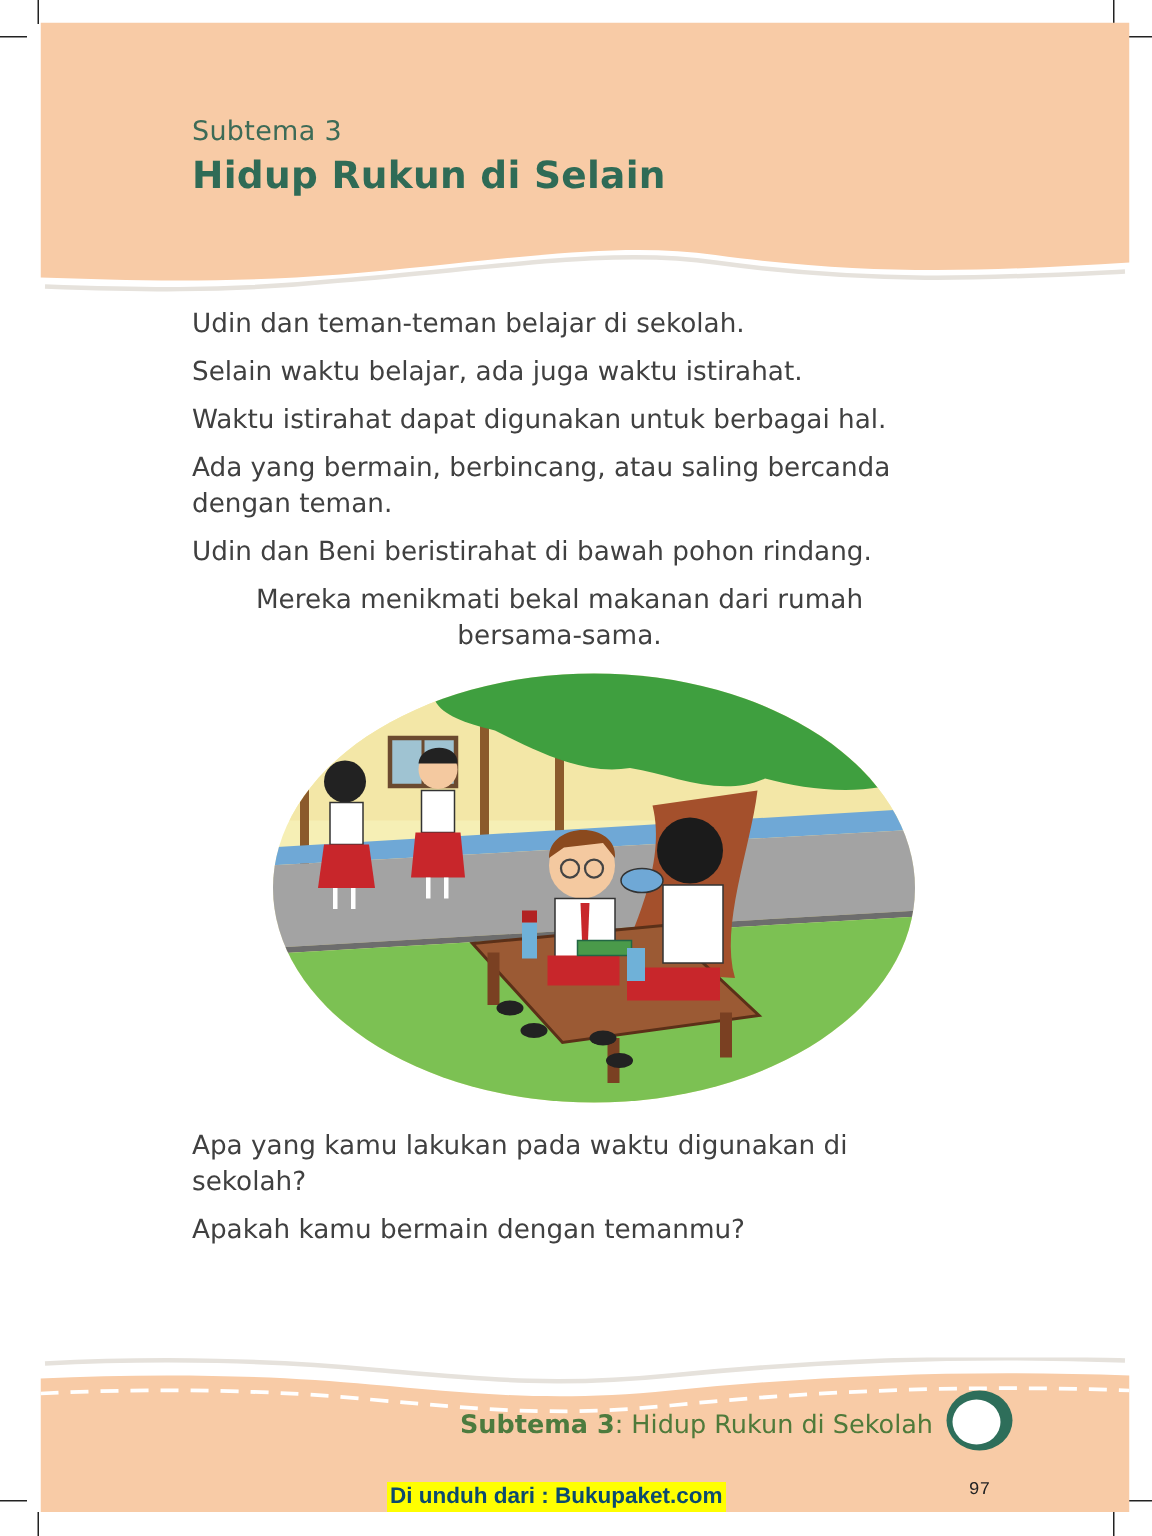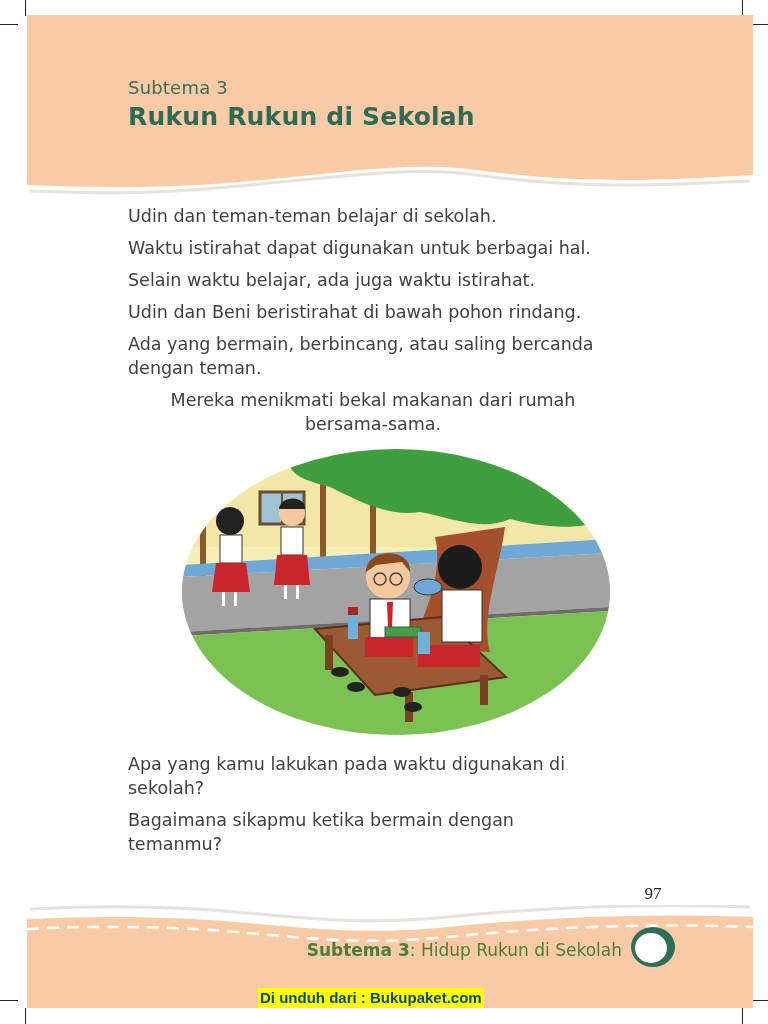--- a/index.html
+++ b/index.html
@@ -37,23 +37,23 @@
   .footer-band svg { position: absolute; left: 0; top: 0; }
   .footer-caption {
     position: absolute; right: 146px; top: 940px;
     font-size: 17px; color: #4f7a3a; white-space: nowrap;
   }
   .footer-caption b { color: #4d7b3e; }
   .page-num-badge {
     position: absolute; left: 628px; top: 925px; width: 50px; height: 44px;
   }
   .page-num {
-    position: absolute; left: 628px; top: 872px; width: 50px; height: 44px;
+    position: absolute; left: 628px; top: 971px; width: 50px; height: 44px;
     display: flex; align-items: center; justify-content: center;
-    font-size: 17px; color: #222; font-family: Liberation Serif, serif;
+    font-size: 12px; color: #222; font-family: Liberation Mono, monospace;
   }
   .watermark {
     position: absolute; left: 258px; top: 988px; height: 20px;
     background: #ffff00; padding: 0 2px;
     font-family: "Liberation Sans", sans-serif; font-weight: bold;
     font-size: 15px; line-height: 20px; color: #0c4a6e;
   }
 </style>
 </head>
 <body>
@@ -67,28 +67,28 @@
 <div class="crop" style="left:750px;top:1000px;width:18px;height:1px;"></div>
 <div class="crop" style="left:742px;top:1008px;width:1px;height:16px;"></div>
 
 <div class="header-band">
   <svg width="726" height="180" viewBox="0 0 726 180">
     <path d="M0 0 H726 V160 C640 165 560 170 450 155 C380 145 300 160 200 168 C120 174 60 172 0 170 Z" fill="#f8cba6"></path>
     <path d="M3 176 C60 178 120 180 200 172 C300 164 380 150 450 160 C560 175 640 170 723 166" stroke="#e6e2dc" stroke-width="3" fill="none"></path>
   </svg>
 </div>
 <div class="subtema-label">Subtema 3</div>
-<div class="page-title">Rukun Rukun di Sekolah</div>
+<div class="page-title">Hidup Rukun di Selain</div>
 
 <div class="body-text" style="top:204px;">
   <p>Udin dan teman-teman belajar di sekolah.</p>
+  <p>Selain waktu belajar, ada juga waktu istirahat.</p>
   <p>Waktu istirahat dapat digunakan untuk berbagai hal.</p>
-  <p>Selain waktu belajar, ada juga waktu istirahat.</p>
+  <p style="width:470px;">Ada yang bermain, berbincang, atau saling bercanda dengan teman.</p>
   <p>Udin dan Beni beristirahat di bawah pohon rindang.</p>
-  <p style="width:470px;">Ada yang bermain, berbincang, atau saling bercanda dengan teman.</p>
   <p style="width:490px;text-align:center;">Mereka menikmati bekal makanan dari rumah bersama-sama.</p>
 </div>
 
 <div class="illustration">
   <svg width="432" height="290" viewBox="0 0 432 290">
     <defs>
       <clipPath id="oval">
           <ellipse cx="216" cy="145" rx="214" ry="143"></ellipse>
         </clipPath>
     </defs>
@@ -151,21 +151,21 @@
       <ellipse cx="160" cy="225" rx="9" ry="5" fill="#222"></ellipse>
       <ellipse cx="176" cy="240" rx="9" ry="5" fill="#222"></ellipse>
       <ellipse cx="222" cy="245" rx="9" ry="5" fill="#222"></ellipse>
       <ellipse cx="233" cy="260" rx="9" ry="5" fill="#222"></ellipse>
     </g>
   </svg>
 </div>
 
 <div class="body-text" style="top:752px;">
   <p style="width:500px;">Apa yang kamu lakukan pada waktu digunakan di sekolah?</p>
-  <p style="width:460px;">Bagaimana sikapmu ketika bermain dengan temanmu?</p>
+  <p>Apakah kamu bermain dengan temanmu?</p>
 </div>
 
 <div class="footer-band">
   <svg width="726" height="103" viewBox="0 0 726 103">
     <path d="M0 14 C80 10 160 12 220 18 C290 24 340 30 420 22 C520 12 620 8 726 12 V103 H0 Z" fill="#f8cba6"></path>
     <path d="M3 4 C80 0 160 2 220 8 C290 14 340 20 420 12 C520 2 620 -2 723 2" stroke="#e6e2dc" stroke-width="3" fill="none"></path>
     <path d="M0 24 C80 20 160 22 220 28 C290 34 340 40 420 32 C520 22 620 18 726 22" stroke="#ffffff" stroke-width="2.5" stroke-dasharray="12 8" fill="none"></path>
   </svg>
 </div>
 <div class="footer-caption">

